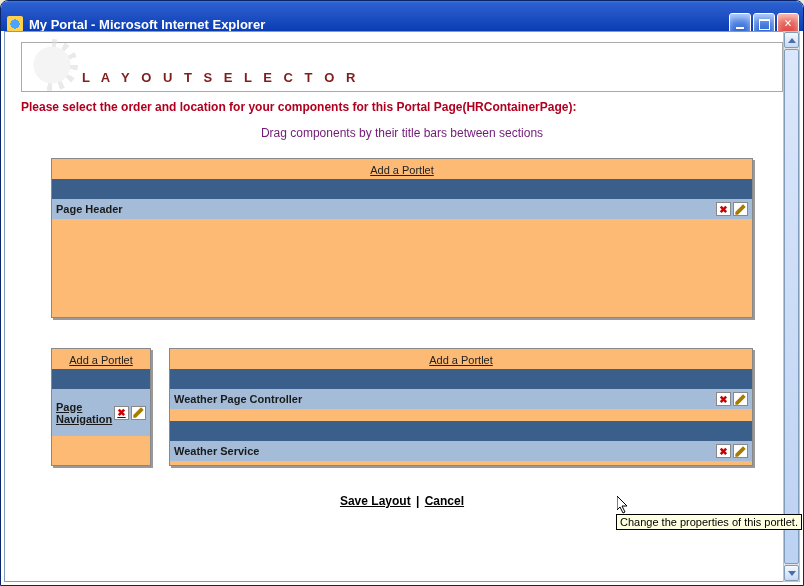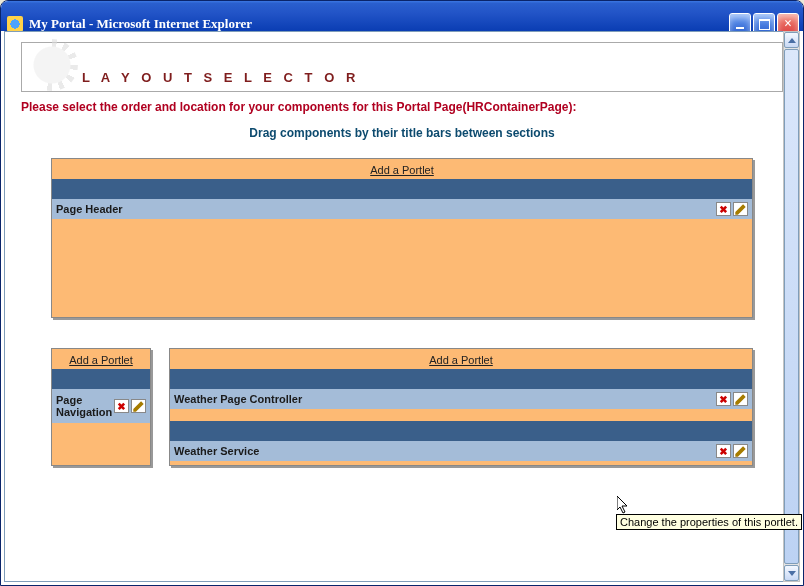--- a/index.html
+++ b/index.html
@@ -19,21 +19,21 @@
 }
 .titlebar {
   height: 30px;
   background: linear-gradient(to bottom, #3b77e3 0%, #2a5fce 8%, #2254c7 40%, #0a3db3 100%);
   display: flex;
   align-items: center;
   padding: 16px 4px 0 6px;
   color: #fff;
   font-weight: bold;
   font-size: 13px;
-  font-family: Liberation Serif, serif;
+  font-family: Liberation Sans, sans-serif;
 }
 .titlebar .ie-icon {
   width: 16px; height: 16px; margin-right: 6px;
   background:
     radial-gradient(circle at 50% 50%, #4da3ff 0 40%, transparent 41%),
     linear-gradient(45deg, #ffd24a 0%, #ffd24a 100%);
   border-radius: 2px;
 }
 .titlebar .title-text { flex: 1; }
 .win-controls { display: flex; gap: 2px; }
@@ -118,22 +118,22 @@
 .brand .extend { color: #c00; font-size: 19px; font-weight: bold; }
 .brand .director { color: #c00; font-size: 11px; }
 
 .instruction {
   color: #b00020;
   font-weight: bold;
   font-size: 12px;
   margin: 8px 0 12px;
 }
 .drag-note {
-  color: #0c4a6e;
-  font-weight: bold;
+  color: #701a75;
+  font-weight: normal;
   font-size: 12px;
   text-align: center;
   margin-bottom: 18px;
 }
 
 .section-box {
   border: 1px solid #888;
   box-shadow: 2px 2px 0 #999;
   background: #fdba74;
 }
@@ -252,21 +252,21 @@
         </div>
         <div class="white-fill"></div>
       </div>
 
       <div class="columns">
         <div class="section-box col-left">
           <div class="add-link">
             <a href="#">Add a Portlet</a>
           </div>
           <div class="bar-dark"></div>
-          <div class="bar-light" style="height:34px;">
+          <div class="bar-light" style="height:47px;text-decoration:underline;">
             <span class="label">Page Navigation</span>
             <span class="portlet-actions">
               <span class="icon-btn icon-del">✖</span>
               <span class="icon-btn">
                 <svg viewBox="0 0 10 10">
                     <path d="M1 9 L1 7 L6 2 L8 4 L3 9 Z M7 1 L9 3 L8 4 L6 2 Z" fill="#a67c00"></path>
                   </svg>
               </span>
             </span>
           </div>
@@ -298,20 +298,25 @@
                 <svg viewBox="0 0 10 10">
                     <path d="M1 9 L1 7 L6 2 L8 4 L3 9 Z M7 1 L9 3 L8 4 L6 2 Z" fill="#a67c00"></path>
                   </svg>
               </span>
             </span>
           </div>
           <div style="height:4px;"></div>
         </div>
       </div>
 
+      <div class="save-cancel">
+        <a href="#">Save Layout</a>
+        <span class="sep">|</span>
+        <a href="#">Cancel</a>
+      </div>
 
     </div>
   </div>
 
   <div class="scroll-track">
     <div class="scroll-arrow up"></div>
     <div class="scroll-thumb"></div>
     <div class="scroll-arrow down"></div>
   </div>
 

